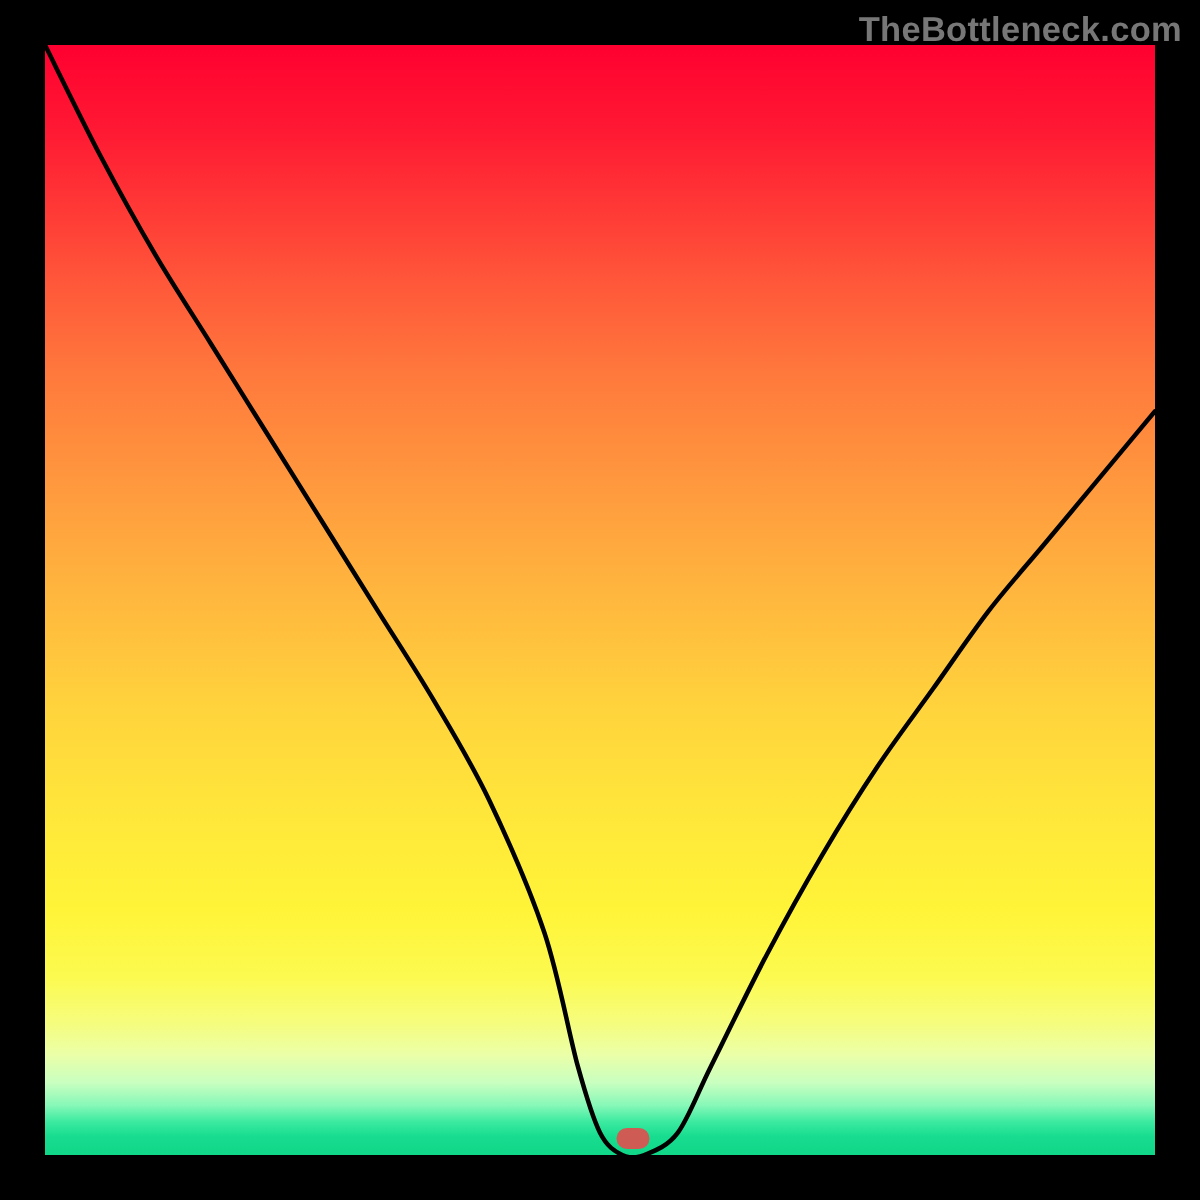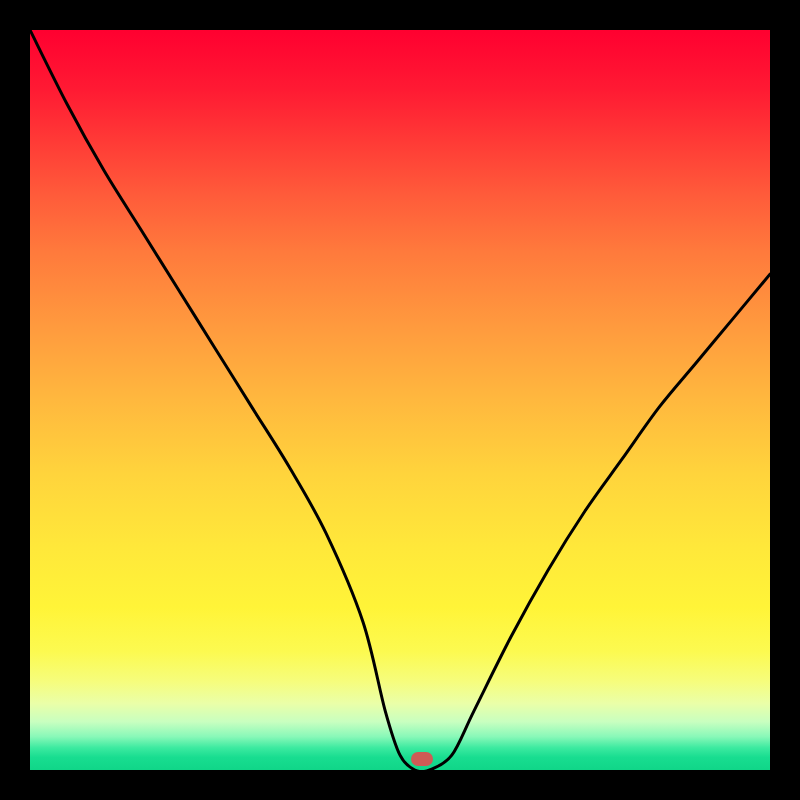--- a/index.html
+++ b/index.html
@@ -76,13 +76,14 @@
 <div class="frame">
   <div class="plot-area">
 
     <svg class="curve" viewBox="0 0 740 740" preserveAspectRatio="none">
       <path id="curve-path" fill="none" stroke="#000" stroke-width="3" stroke-linecap="round" d="M 0 0 C 5.92 11.84, 25.16 51.50400000000002, 37 74 C 48.84 96.49599999999998, 62.16 120.4719999999999, 74 140.5999999999999 C 85.84 160.72799999999992, 99.16 180.85600000000005, 111 199.80000000000007 C 122.84 218.74400000000009, 136.16 240.056, 148 259 C 159.84 277.944, 173.16 299.25600000000003, 185 318.20000000000005 C 196.84 337.14400000000006, 210.16 358.456, 222 377.40000000000003 C 233.84 396.34400000000005, 247.16 416.47200000000004, 259 436.6 C 270.84 456.728, 284.16 478.336, 296 503.2 C 307.84 528.064, 323.528 563.5840000000001, 333 592 C 342.472 620.4159999999999, 349.28 659.4879999999999, 355.2 680.8 C 361.12 702.112, 365.264 715.7280000000001, 370 725.2 C 374.736 734.672, 380.064 737.6320000000001, 384.8 740 C 389.536 742.3679999999999, 393.68 742.3679999999999, 399.6 740 C 405.52000000000004 737.6320000000001, 414.69599999999997 734.672, 421.79999999999995 725.2 C 428.90399999999994 715.7280000000001, 434.528 699.7439999999999, 444 680.8 C 453.472 661.856, 469.16 629.2959999999999, 481 606.8 C 492.84 584.304, 506.16 560.3280000000001, 518 540.2 C 529.84 520.072, 543.16 498.76, 555 481 C 566.84 463.24, 580.16 445.77599999999995, 592 429.2 C 603.84 412.624, 617.16 392.79200000000003, 629 377.40000000000003 C 640.84 362.00800000000004, 654.16 347.20799999999997, 666 332.99999999999994 C 677.84 318.7919999999999, 691.16 302.808, 703 288.6 C 714.84 274.39200000000005, 734.08 251.304, 740 244.2"></path>
     </svg>
 
     <div id="marker" class="marker" style="width: 22.2px; height: 13.32px; left: 381.1px; top: 722.24px; background: rgb(207, 91, 85);"></div>
   </div>
 
+  <div class="watermark">TheBottleneck.com</div>
 </div>
 
 </body></html>

